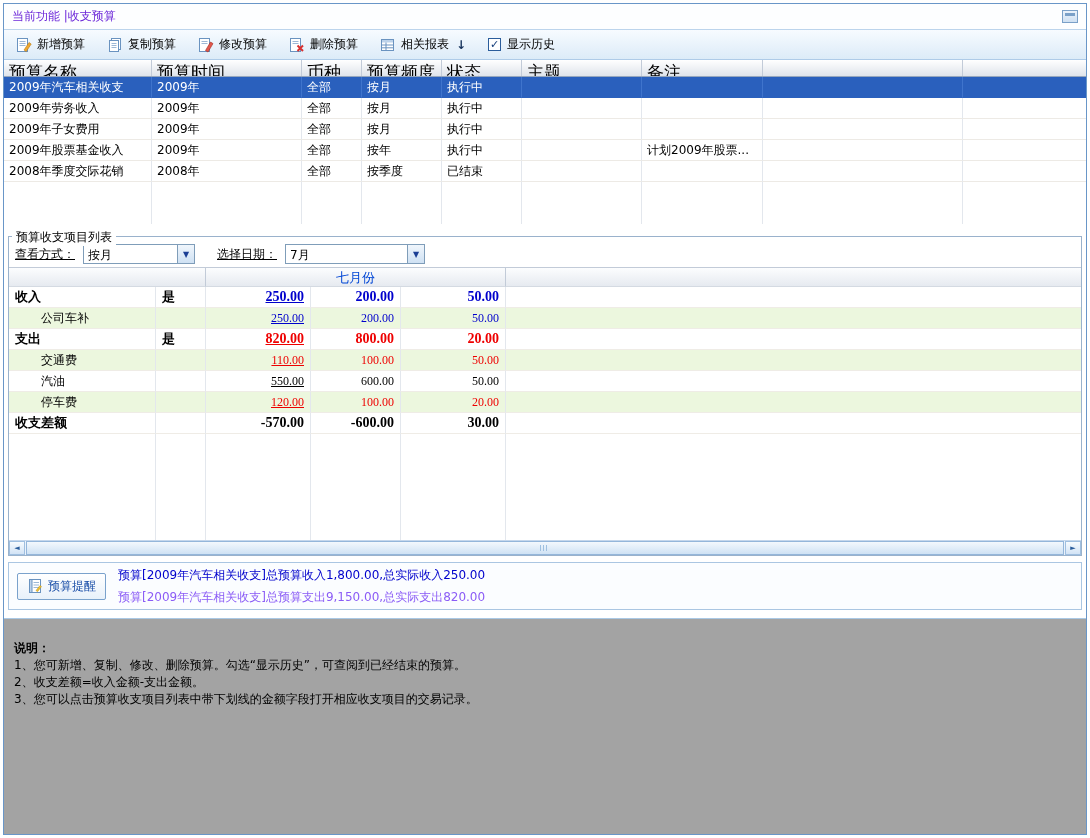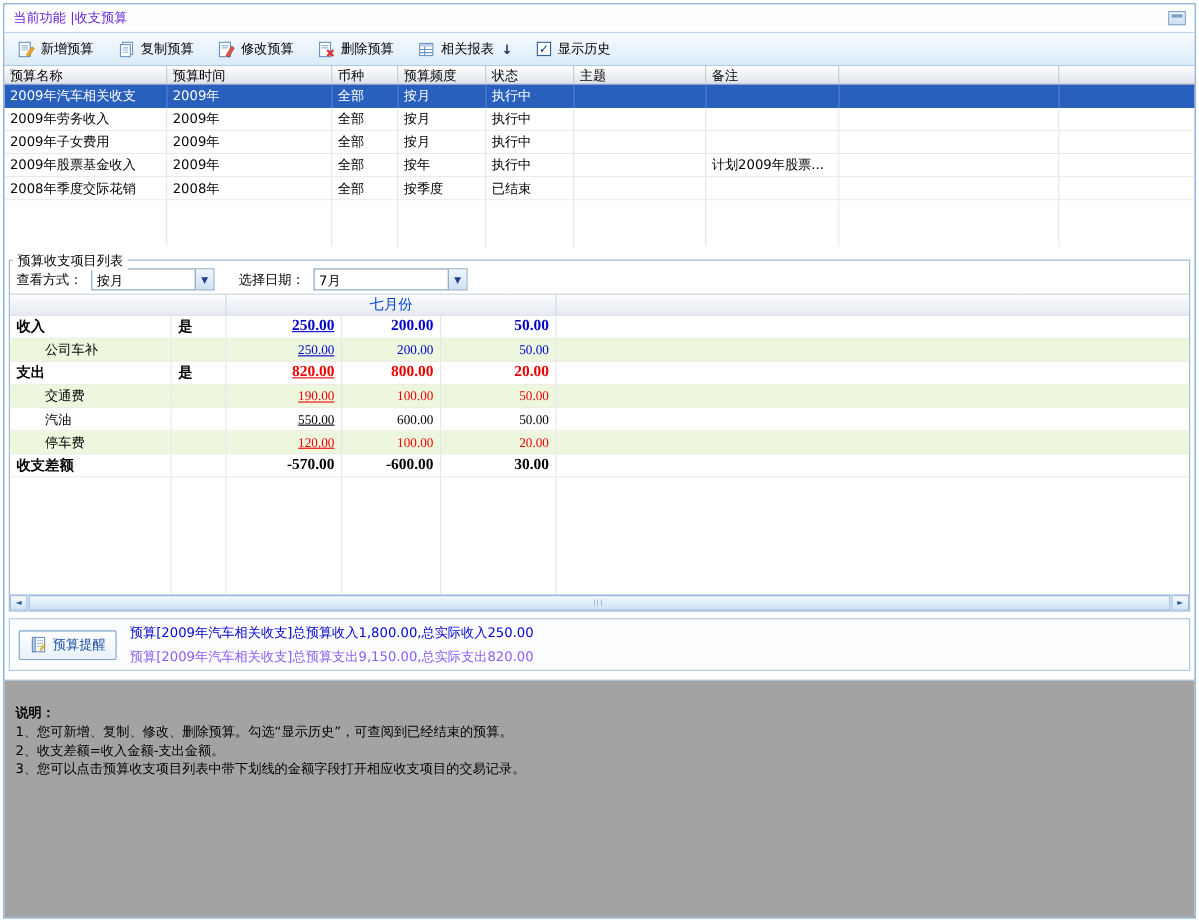--- a/index.html
+++ b/index.html
@@ -25,38 +25,38 @@
   .tb-arrow { font-weight: bold; color: #17335c; margin-left: 2px; }
   .checkbox-wrap { display: flex; align-items: center; gap: 6px; cursor: pointer; }
   .checkbox { width: 13px; height: 13px; background: #fff; border: 1px solid #2b5d9b;
               display: flex; align-items: center; justify-content: center; font-size: 11px; color: #143d7a; }
   .checkbox.checked::after { content: "✓"; line-height: 11px; }
 
   
   .btable { flex: 0 0 auto; }
   .btable-header { display: flex; height: 17px; background: linear-gradient(#ffffff, #dfe4eb);
                    border-bottom: 1px solid #96a7be; }
-  .bh { padding: 1px 5px; border-right: 1px solid #c2cbd8; font-size: 12px; white-space: nowrap; overflow: hidden; cursor: pointer; }
+  .bh { padding: 1px 5px; border-right: 1px solid #c2cbd8; font-size: 17px; white-space: nowrap; overflow: hidden; cursor: pointer; }
   .brow { display: flex; height: 21px; }
   .bc { padding: 0 5px; border-right: 1px solid #e3e7ed; border-bottom: 1px solid #edeae5;
         height: 100%; display: flex; align-items: center; white-space: nowrap; overflow: hidden; }
   .brow.selected .bc { background: #2a60bd; color: #fff; border-right-color: #3f74cc; border-bottom-color: #2a60bd; }
   .btable-filler { display: flex; height: 42px; }
   .btable-filler .bc { border-bottom: none; }
   .c0 { width: 148px; } .c1 { width: 150px; } .c2 { width: 60px; } .c3 { width: 80px; }
   .c4 { width: 80px; } .c5 { width: 120px; } .c6 { width: 121px; } .c7 { width: 200px; }
   .cfill { flex: 1; border-right: none !important; }
 
   
   .items-section { position: relative; margin: 12px 4px 0 4px; flex: 1 1 auto; display: flex; flex-direction: column;
                    border: 1px solid #9ab2cc; min-height: 0; justify-content: space-between; }
   .items-label { position: absolute; top: -8px; left: 3px; background: #fff; padding: 0 4px; font-size: 12px; }
 
   .filters { flex: 0 0 30px; display: flex; align-items: center; gap: 8px; padding: 4px 6px 0 6px; }
-  .filters .flabel { white-space: nowrap; }
+  .filters .flabel { white-space: nowrap; text-decoration: underline; }
   .combo { height: 20px; border: 1px solid #7f9db9; background: #fff; display: flex; align-items: stretch; cursor: pointer; }
   .combo.w1 { width: 112px; margin-right: 14px; }
   .combo.w2 { width: 140px; }
   .combo .val { flex: 1; padding: 2px 4px; overflow: hidden; white-space: nowrap; }
   .combo .arrow { width: 17px; background: linear-gradient(#f0f6fc, #cfe1f3); border-left: 1px solid #7f9db9;
                   display: flex; align-items: center; justify-content: center; font-size: 8px; color: #1c3f94; }
 
   .period-row { display: flex; height: 20px; margin-top: 0; border-top: 1px solid #c2cbd8; }
   .ph { background: linear-gradient(#fcfdfe, #e6eaf0); border-right: 1px solid #c2cbd8; border-bottom: 1px solid #d4dae2; }
   .ph.month { color: #0046d5; text-align: center; line-height: 19px; font-size: 13px; }
@@ -317,21 +317,21 @@
       <div class="icell num ic4">
           <span class="t-red">20.00</span>
         </div>
       <div class="icell cfill"></div>
     </div>
 
     <div class="irow green">
       <div class="icell item indent ic0">交通费</div>
       <div class="icell ic1"></div>
       <div class="icell num ic2">
-          <span class="t-red u">190.00</span>
+          <span class="t-red u">110.00</span>
         </div>
       <div class="icell num ic3">
           <span class="t-red">100.00</span>
         </div>
       <div class="icell num ic4">
           <span class="t-red">50.00</span>
         </div>
       <div class="icell cfill"></div>
     </div>
 

